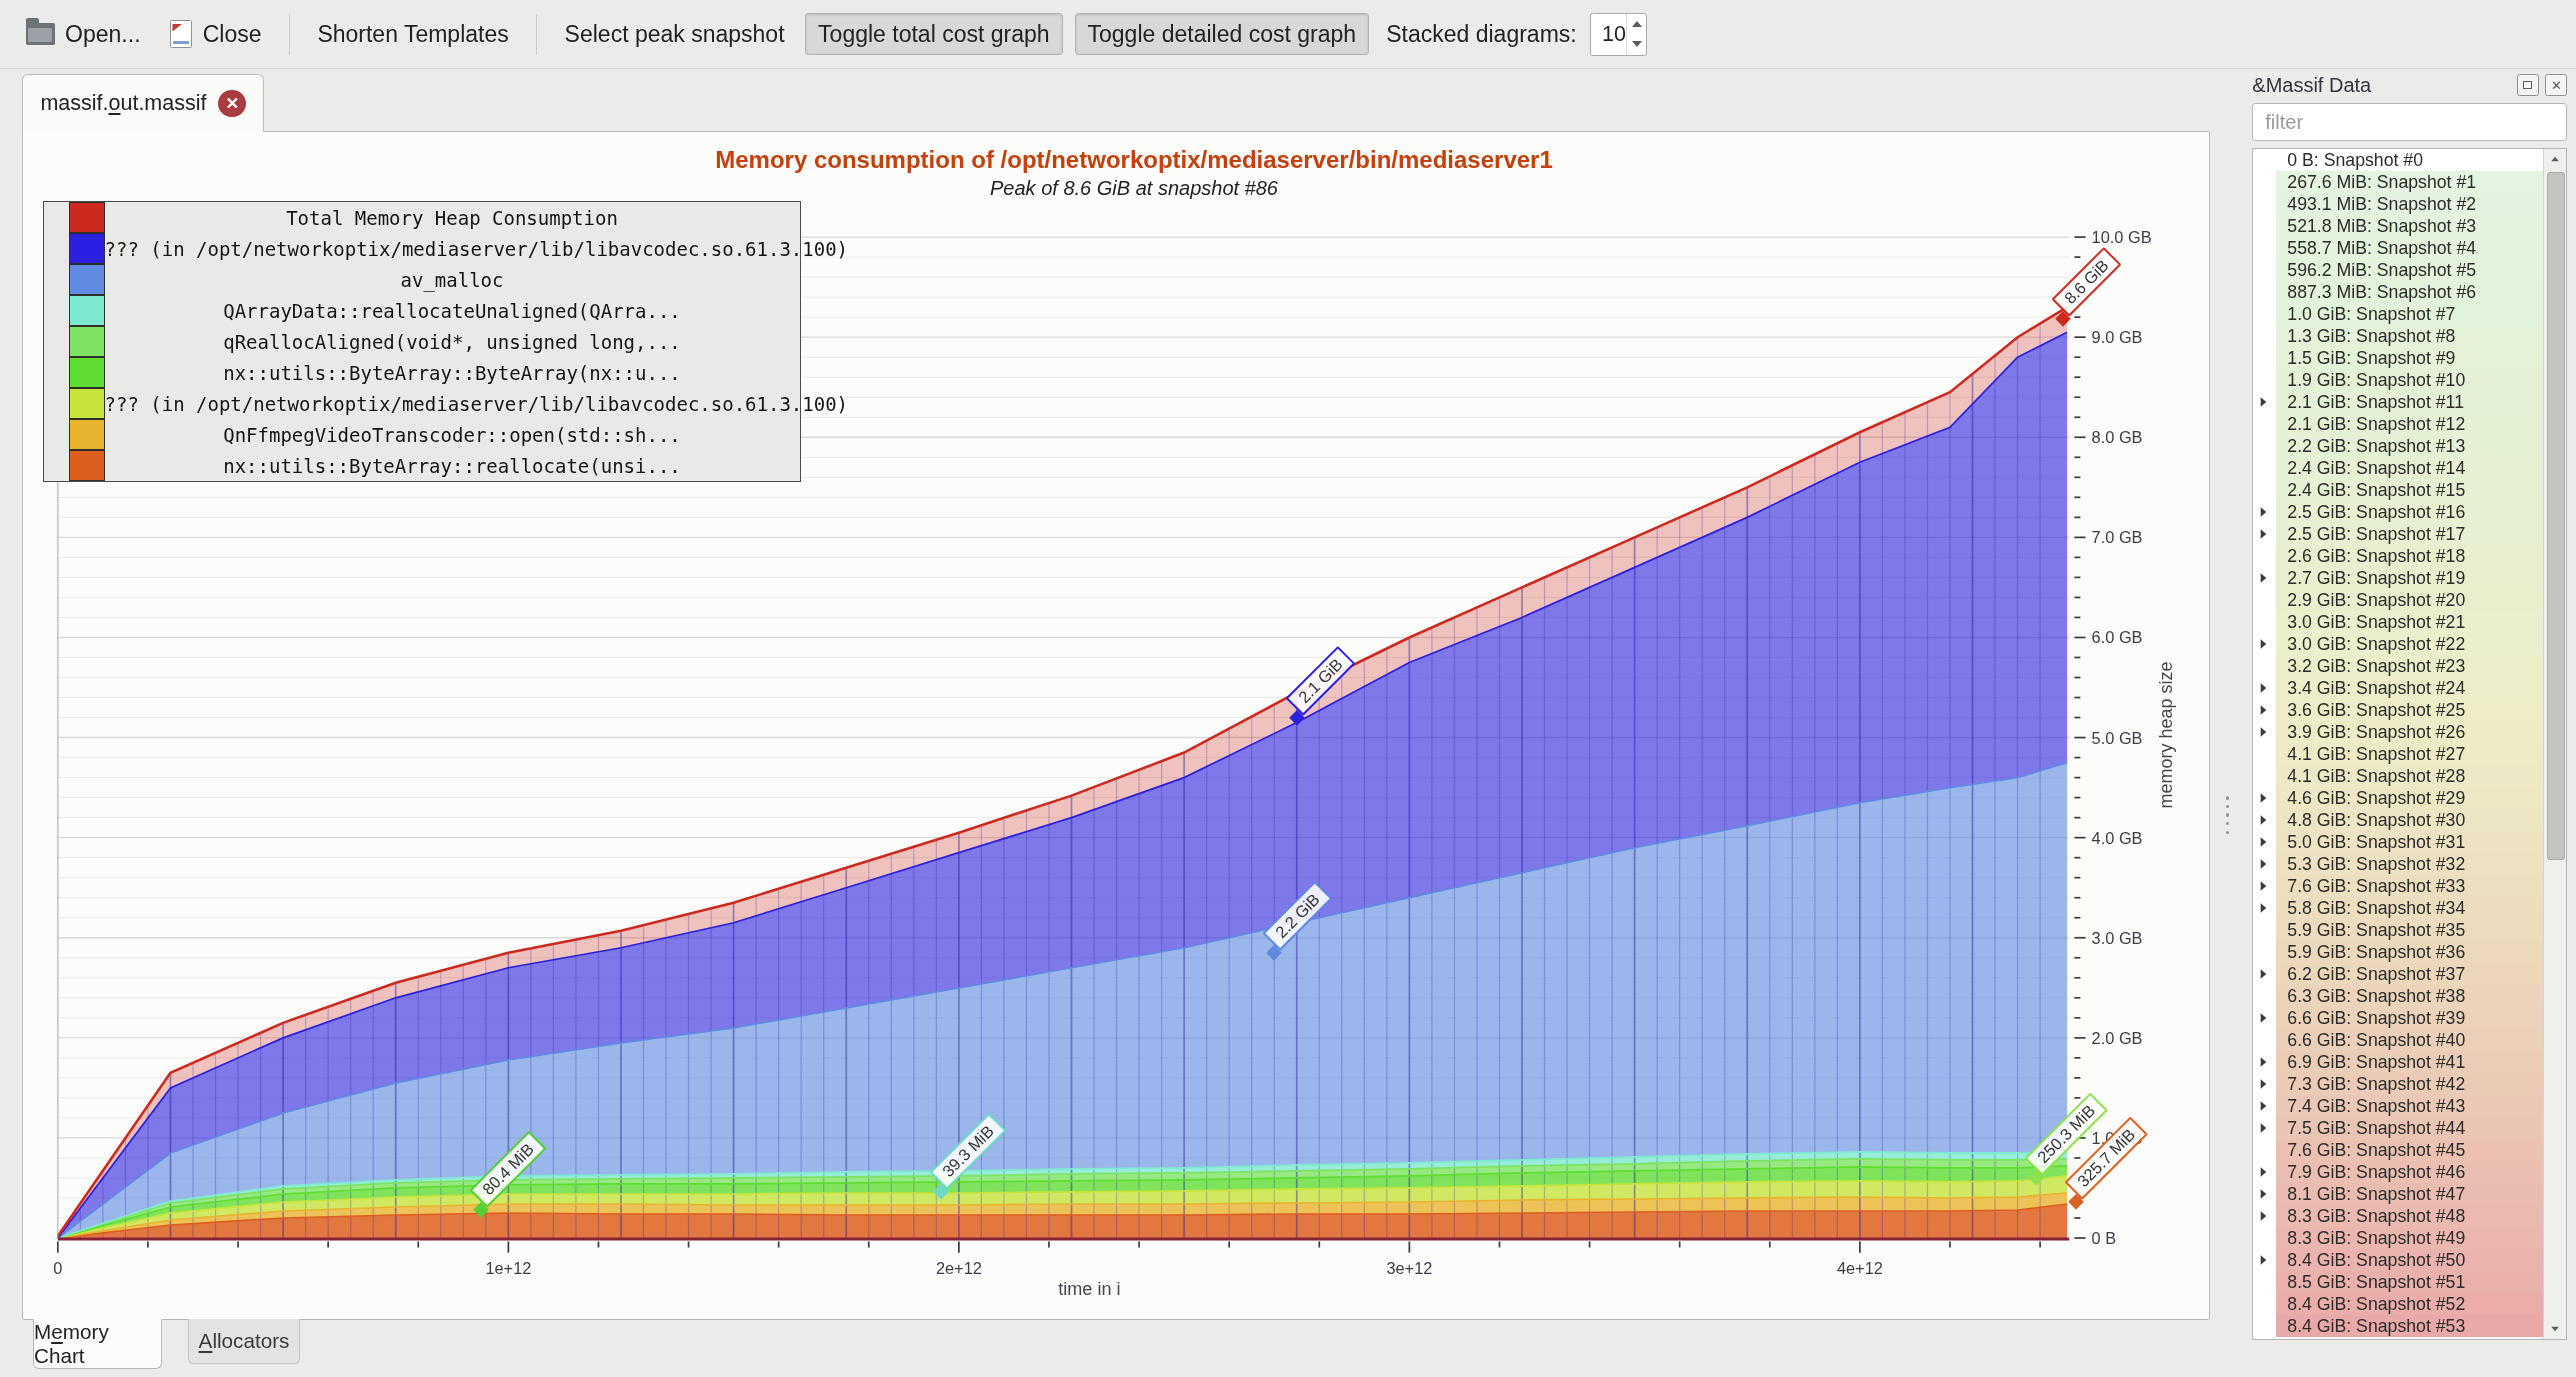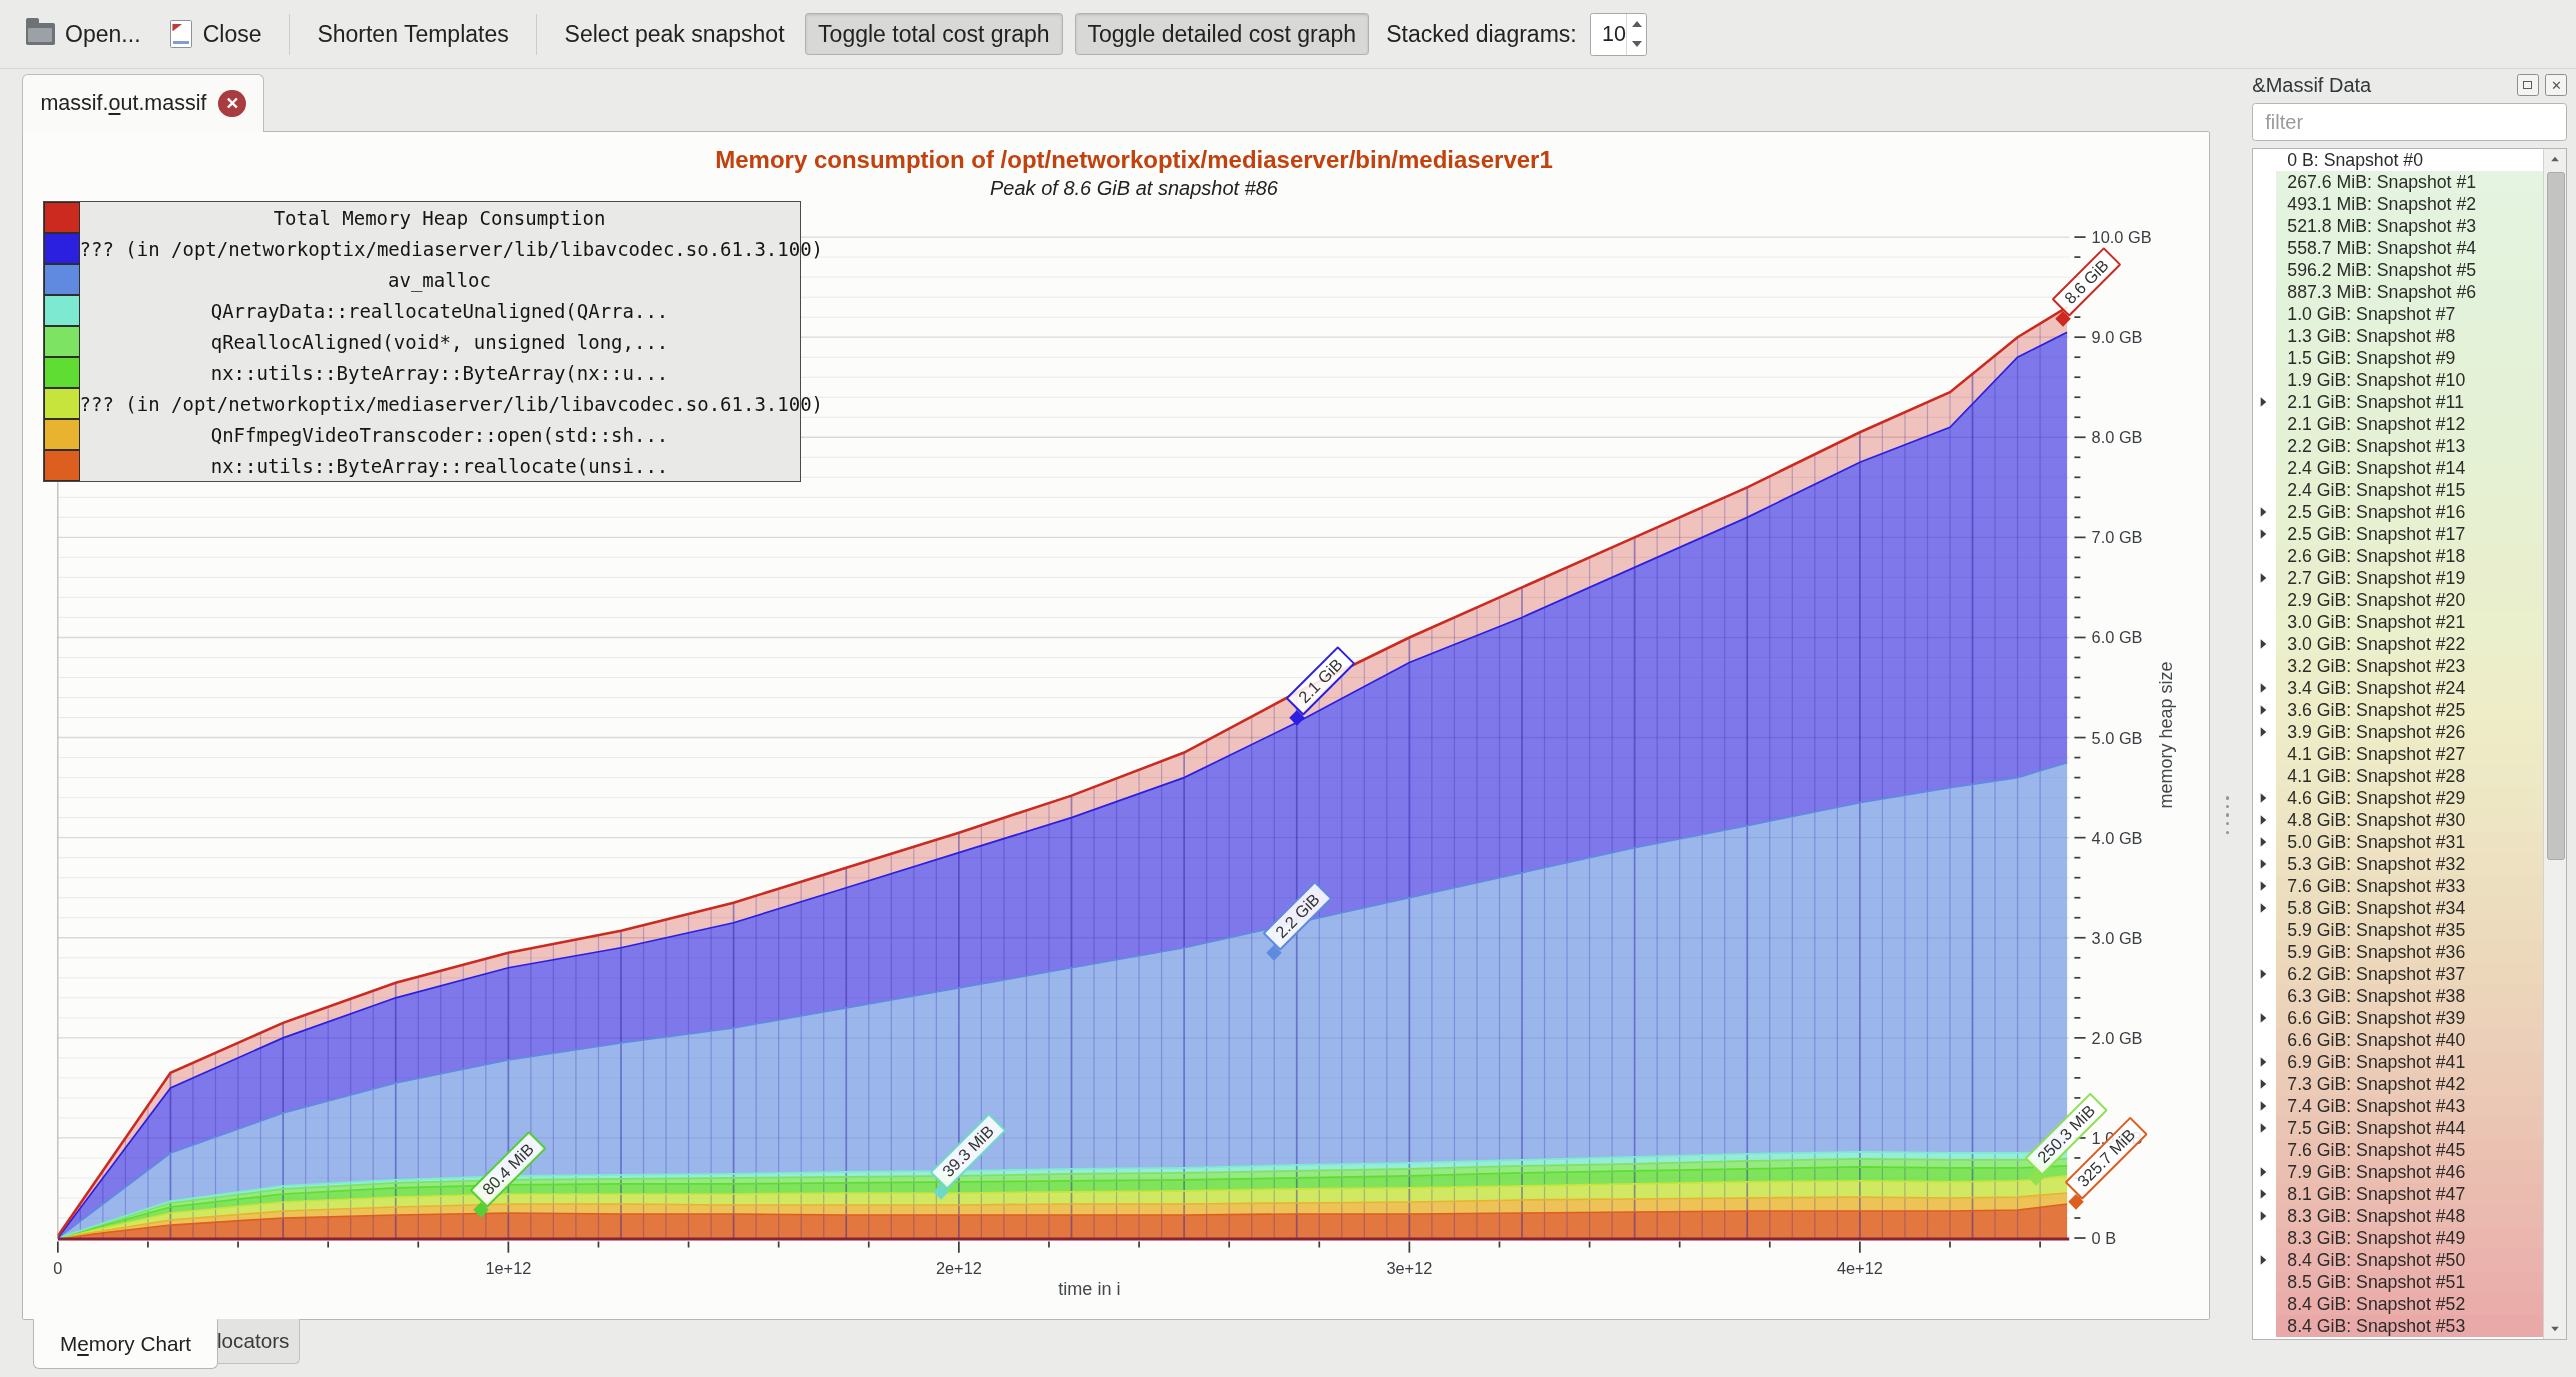--- a/index.html
+++ b/index.html
@@ -41,21 +41,21 @@
   #chart-svg{position:absolute;left:0;top:0;}
   #chart-title{position:absolute;left:52px;top:13.8px;width:2119px;text-align:center;
     font-weight:bold;font-size:24px;color:#c2410c;z-index:5;}
   #chart-subtitle{position:absolute;left:52px;top:45px;width:2119px;text-align:center;
     font-style:italic;font-size:20px;color:#222;z-index:5;}
   #ylabel{position:absolute;left:2143px;top:603px;transform:translate(-50%,-50%) rotate(-90deg);
     font-size:18px;color:#44484c;white-space:nowrap;z-index:4;}
   
   #legend{position:absolute;left:20px;top:69px;width:756px;background:#e9e9e7;
     border:1.7px solid #4a4a48;z-index:6;}
-  .lrow{display:flex;height:31px;}
+  .lrow{display:flex;height:31px;margin-left:25px;}
   .lsw{width:36px;box-sizing:border-box;border:1.7px solid #2e2e2c;flex:0 0 auto;}
   .lrow + .lrow .lsw{border-top-width:0.9px;}
   .ltxt{flex:1;display:flex;align-items:center;justify-content:center;
     font-family:"DejaVu Sans Mono",monospace;font-size:19px;color:#151515;white-space:nowrap;}
   
   .flag{position:absolute;z-index:7;}
   .diamond{position:absolute;width:11.2px;height:11.2px;transform:translate(-50%,-50%) rotate(45deg);}
   .flabel{position:absolute;left:6px;bottom:2.6px;transform-origin:left bottom;transform:rotate(-45deg);
     border:2.6px solid;background:rgba(255,255,255,.88);padding:0.9px 7.8px;font-size:16.4px;
     white-space:nowrap;color:#333;border-radius:1.7px;}
@@ -471,21 +471,21 @@
         <span class="diamond" style="background: rgb(142, 226, 78);"></span>
         <span class="flabel" style="border-color: rgb(142, 226, 78);">250.3 MiB</span>
       </div>
       <div class="flag" style="left: 2053px; top: 1070px;">
         <span class="diamond" style="background: rgb(221, 95, 31);"></span>
         <span class="flabel" style="border-color: rgb(221, 95, 31);">325.7 MiB</span>
       </div>
     </div>
 </div>
 
-<div class="btab active" style="left:33px;top:1319px;width:185px;height:50px;">
+<div class="btab active" style="left:33px;top:1319px;width:129px;height:50px;">
   <span><span>M</span><span class="mn">e</span><span>mory Chart</span></span>
 </div>
 <div class="btab inactive" style="left:188px;top:1319px;width:112px;height:45px;">
   <span><span></span><span class="mn">A</span><span>llocators</span></span>
 </div>
 
 <div id="splitter">
   <div class="dots">
       <i></i>
       <i></i>

